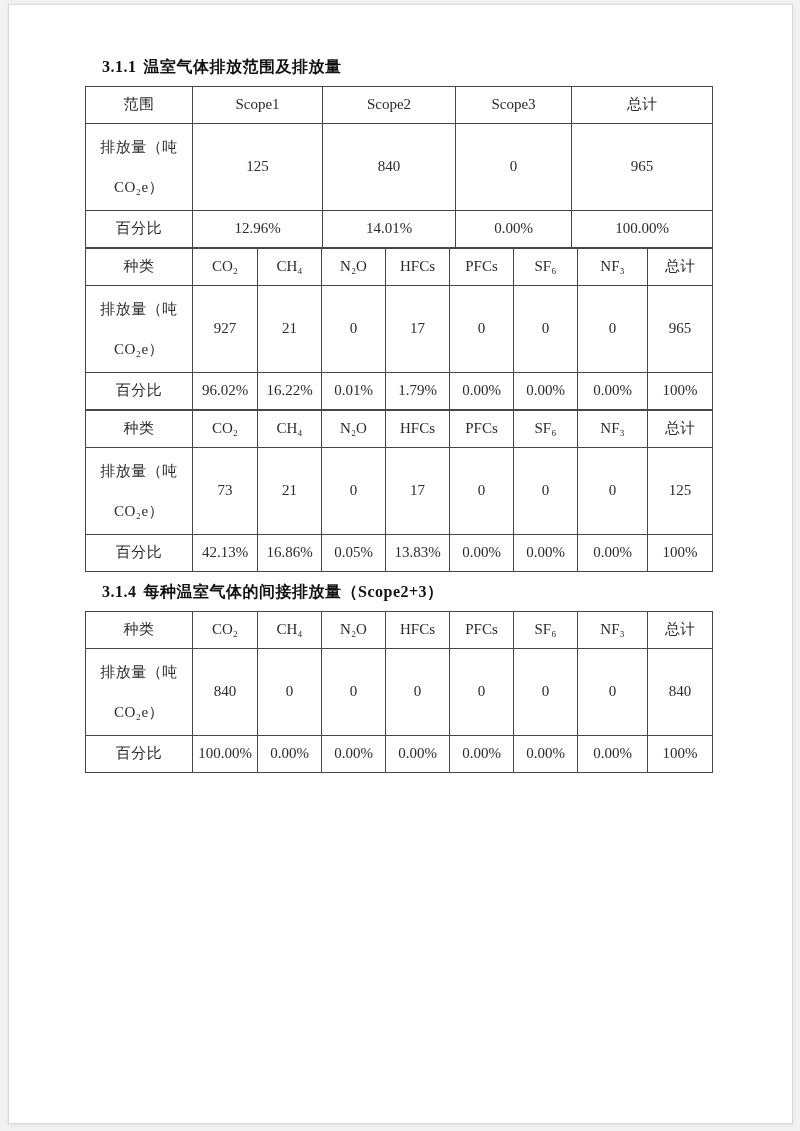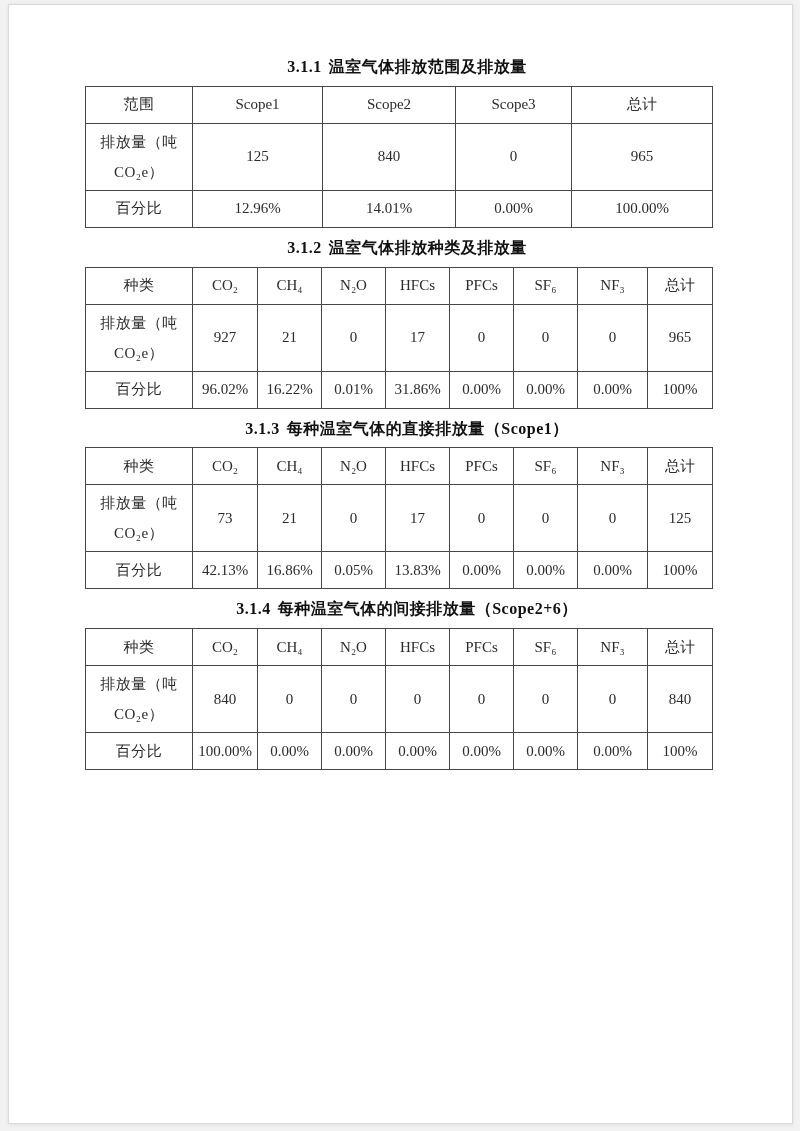--- a/index.html
+++ b/index.html
@@ -26,21 +26,20 @@
     padding: 52px 80px 0 76px;
   }
   .doc-section { margin: 0; }
   .sec-title {
     margin: 10px 0 8px 17px;
     font-size: 16px;
     font-weight: bold;
     color: #111111;
     line-height: 1.3;
     letter-spacing: 0.5px;
-    text-align: center;
   }
   .doc-section:first-child .sec-title { margin-top: 0; }
   .sec-num { margin-right: 7px; }
   table.data-table {
     width: 627px;
     border-collapse: collapse;
     table-layout: fixed;
     margin: 0;
   }
   table.data-table th,
@@ -51,21 +50,21 @@
     color: #2b2b2b;
     font-size: 15px;
     font-weight: normal;
     padding: 2px 4px;
     overflow: hidden;
   }
   table.data-table thead th { height: 32px; margin-top: 32px; }
   table.data-table tr.percentage-row td { height: 32px; }
   .label-cell { font-size: 14px; letter-spacing: 0.5px; }
   td.label-cell.multiline {
-    line-height: 30px;
+    line-height: 40px;
     padding: 3px 7px;
   }
 </style>
 </head>
 <body>
 
 <div class="page">
   <div class="content" id="sections-root">
   <section class="doc-section">
     <h3 class="sec-title">
@@ -101,23 +100,20 @@
               <td>12.96%</td>
               <td>14.01%</td>
               <td>0.00%</td>
               <td>100.00%</td>
             </tr>
           </tbody>
     </table>
   </section>
 
   <section class="doc-section">
-    <h3 class="sec-title">
-      <span class="sec-num">3.1.2</span><span class="sec-text">温室气体排放种类及排放量</span>
-    </h3>
     <table class="data-table">
           <colgroup>
             <col style="width: 107px;">
             <col style="width: 65px;">
             <col style="width: 64px;">
             <col style="width: 64px;">
             <col style="width: 64px;">
             <col style="width: 64px;">
             <col style="width: 64px;">
             <col style="width: 70px;">
@@ -146,34 +142,31 @@
               <td>0</td>
               <td>0</td>
               <td>0</td>
               <td>965</td>
             </tr>
             <tr class="percentage-row">
               <td class="label-cell">百分比</td>
               <td>96.02%</td>
               <td>16.22%</td>
               <td>0.01%</td>
-              <td>31.86%</td>
+              <td>1.79%</td>
               <td>0.00%</td>
               <td>0.00%</td>
               <td>0.00%</td>
               <td>100%</td>
             </tr>
           </tbody>
     </table>
   </section>
 
   <section class="doc-section">
-    <h3 class="sec-title">
-      <span class="sec-num">3.1.3</span><span class="sec-text">每种温室气体的直接排放量（Scope1）</span>
-    </h3>
     <table class="data-table">
           <colgroup>
             <col style="width: 107px;">
             <col style="width: 65px;">
             <col style="width: 64px;">
             <col style="width: 64px;">
             <col style="width: 64px;">
             <col style="width: 64px;">
             <col style="width: 64px;">
             <col style="width: 70px;">
@@ -214,21 +207,21 @@
               <td>0.00%</td>
               <td>0.00%</td>
               <td>100%</td>
             </tr>
           </tbody>
     </table>
   </section>
 
   <section class="doc-section">
     <h3 class="sec-title">
-      <span class="sec-num">3.1.4</span><span class="sec-text">每种温室气体的间接排放量（Scope2+6）</span>
+      <span class="sec-num">3.1.4</span><span class="sec-text">每种温室气体的间接排放量（Scope2+3）</span>
     </h3>
     <table class="data-table">
           <colgroup>
             <col style="width: 107px;">
             <col style="width: 65px;">
             <col style="width: 64px;">
             <col style="width: 64px;">
             <col style="width: 64px;">
             <col style="width: 64px;">
             <col style="width: 64px;">

